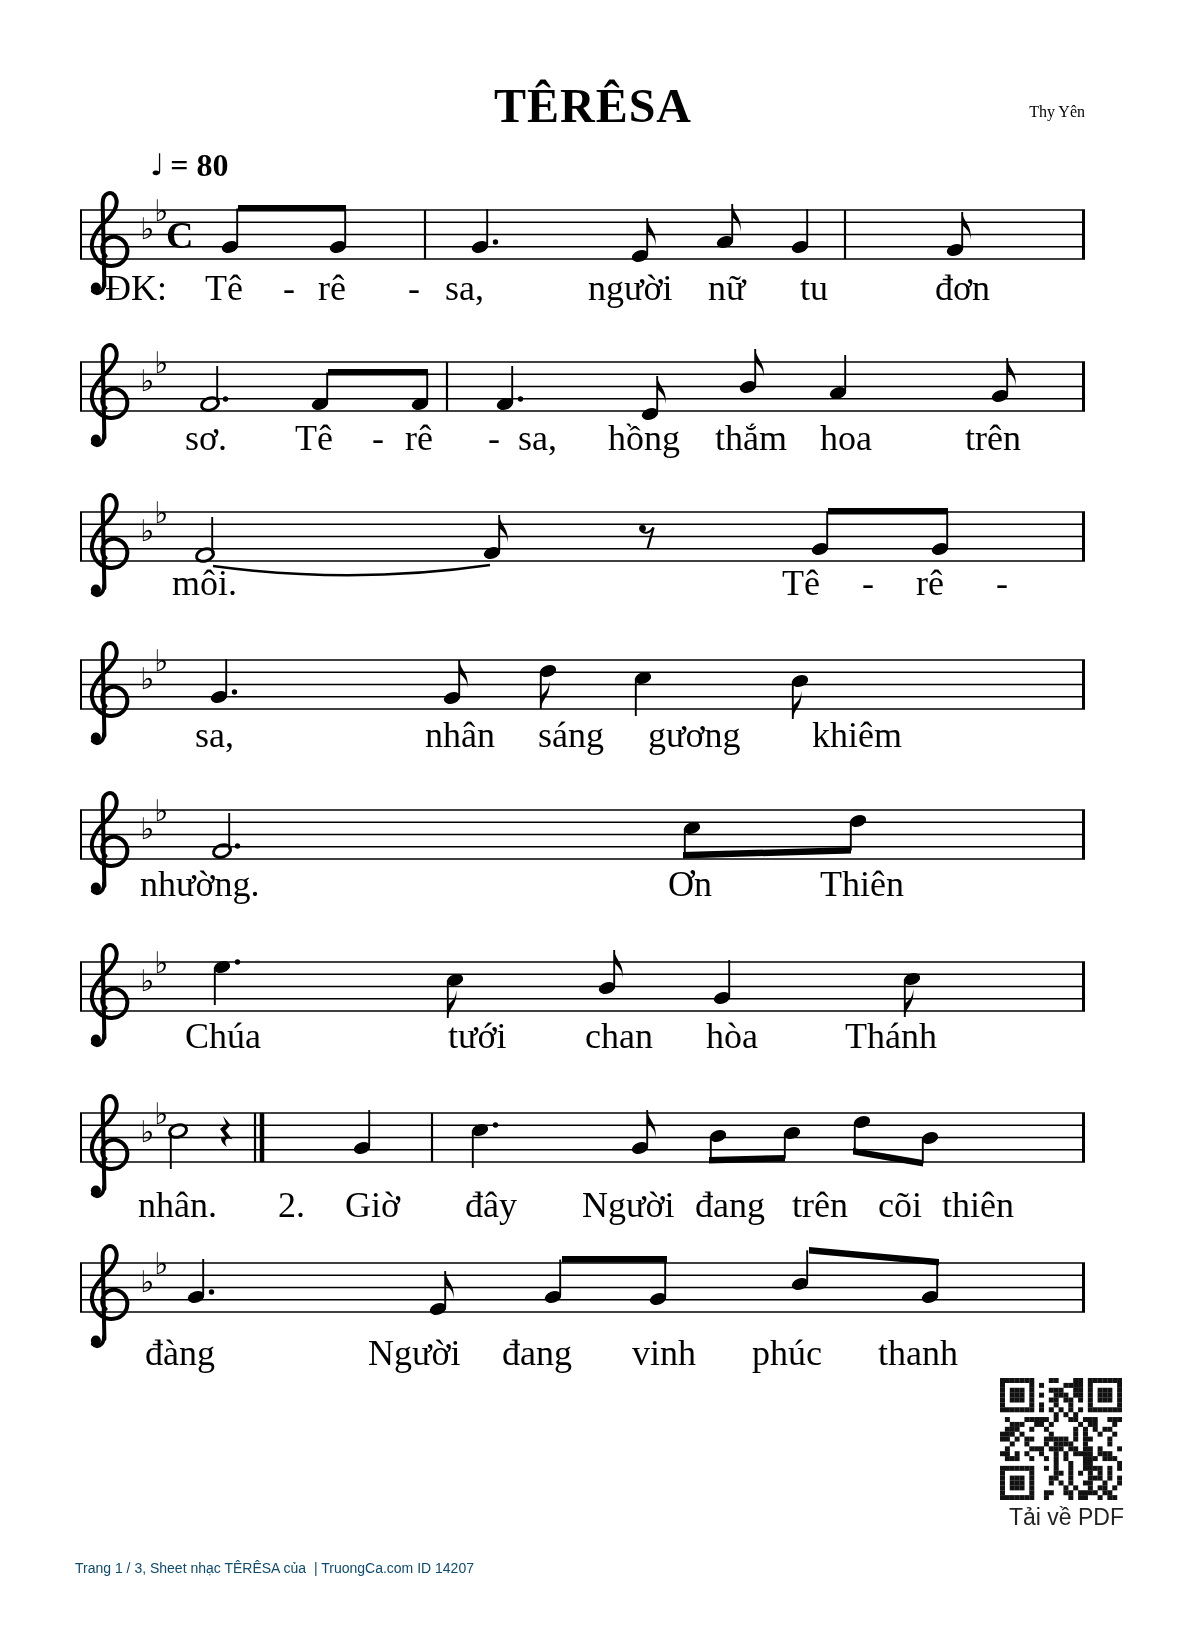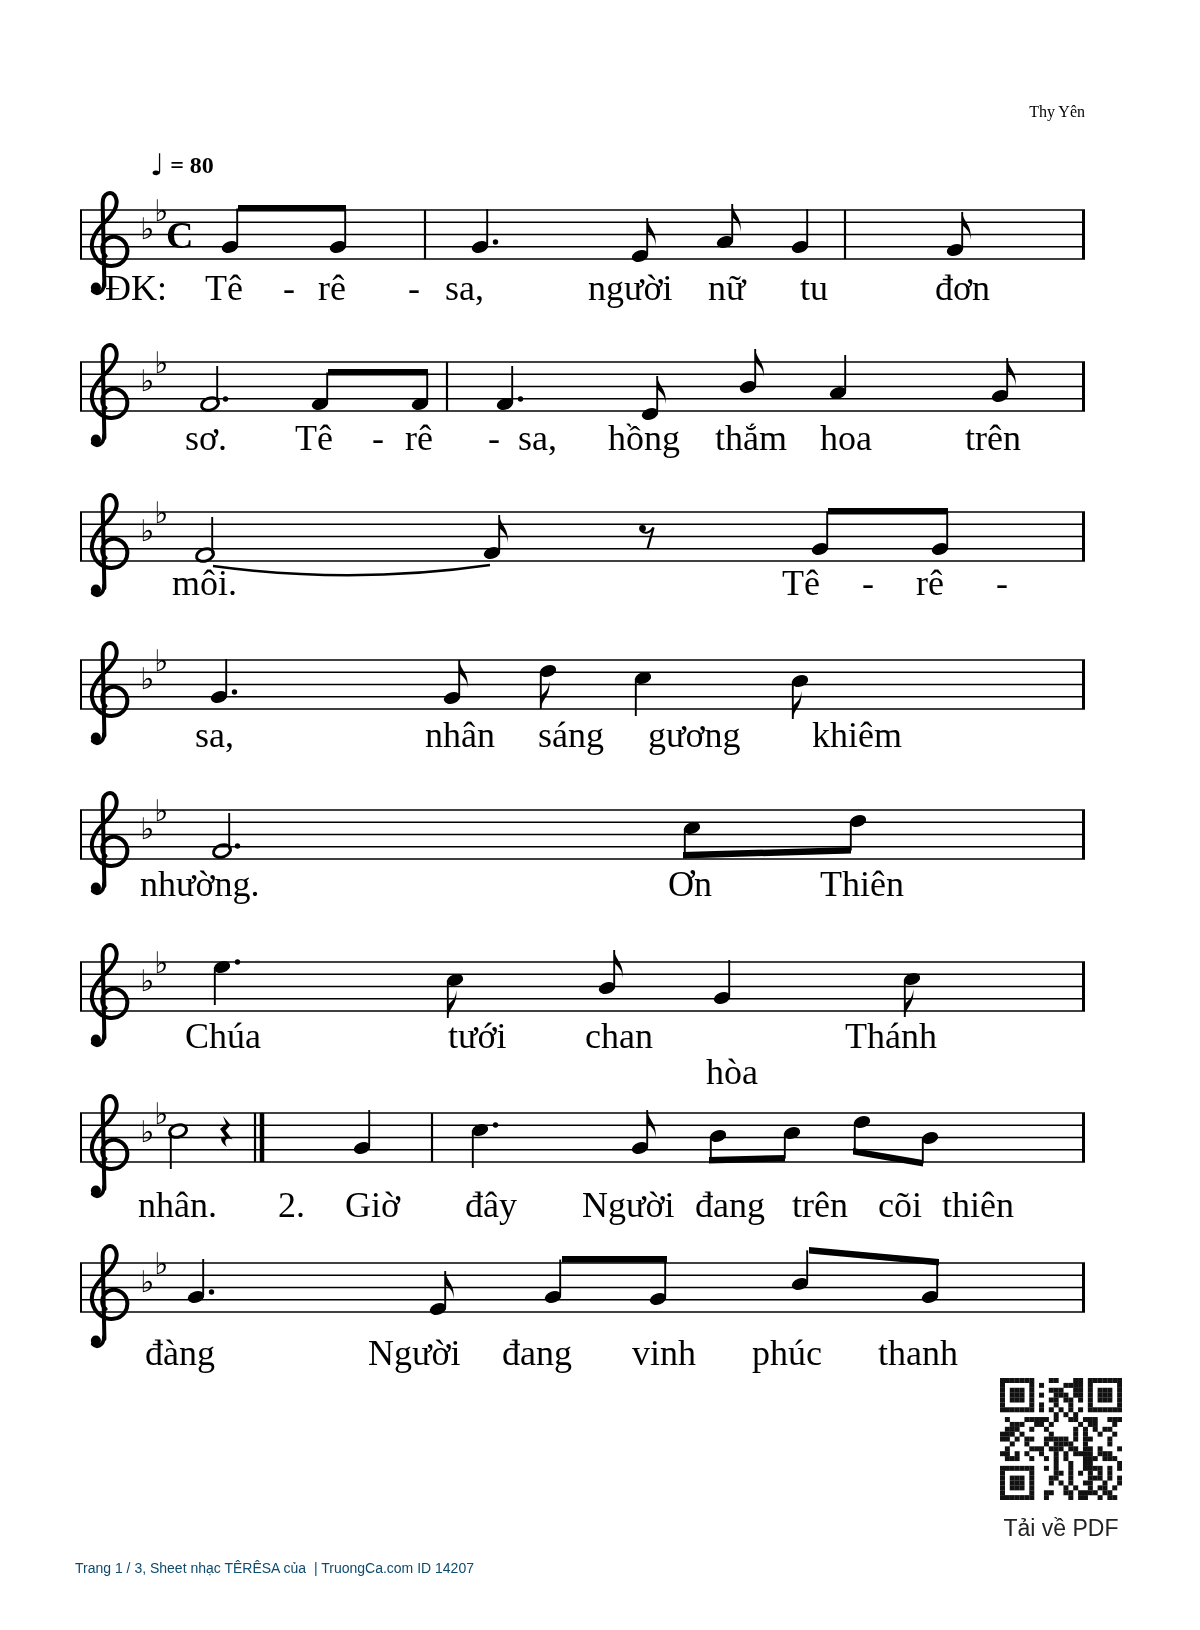--- a/index.html
+++ b/index.html
@@ -3,27 +3,27 @@
 <meta charset="utf-8">
 <style>
   html,body{margin:0;padding:0;background:#ffffff;}
   .page{position:relative;width:1200px;height:1630px;background:#ffffff;overflow:hidden;
         font-family:"Liberation Serif","DejaVu Serif",serif;color:#000;}
   .title{position:absolute;top:78px;left:0;width:1186px;text-align:center;
          font-size:48px;font-weight:bold;letter-spacing:1px;}
   .composer{position:absolute;top:103px;left:965px;width:120px;font-size:16px;text-align:right;}
   .tempo{position:absolute;top:148px;left:150px;height:36px;}
   .tempo .glyph{font-family:"DejaVu Sans",sans-serif;font-size:30px;line-height:34px;vertical-align:top;}
-  .tempo .val{font-size:24px;font-weight:bold;line-height:34px;margin-left:6px;vertical-align:top;}
+  .tempo .val{font-size:32px;font-weight:bold;line-height:34px;margin-left:6px;vertical-align:top;}
   #score-svg{position:absolute;left:0;top:0;width:1200px;height:1630px;}
   .lyrics-layer{position:absolute;left:0;top:0;width:1200px;height:1630px;pointer-events:none;}
   .syll{position:absolute;font-size:36px;white-space:nowrap;line-height:40px;}
   .qr-block{position:absolute;left:998px;top:1378px;width:126px;text-align:center;}
-  .qr-label{margin-top:11px;font-family:"Liberation Sans","DejaVu Sans",sans-serif;
-            font-size:23px;color:#222;}
+  .qr-label{margin-top:0;font-family:"Liberation Sans","DejaVu Sans",sans-serif;
+            font-size:23px;color:#222;text-align:right;}
   .footer{position:absolute;left:75px;top:1560px;font-family:"Liberation Sans","DejaVu Sans",sans-serif;
           font-size:14px;color:#0c4a6e;white-space:pre;}
 </style>
 </head>
 <body>
 
 <div class="page">
   <svg id="score-svg" viewBox="0 0 1200 1630">
       <g>
         <line x1="80" y1="210" x2="1085" y2="210" stroke="#000000" stroke-width="1.6"></line>
@@ -379,20 +379,21 @@
           <ellipse cx="800" cy="1284" rx="8.4" ry="5.7" transform="rotate(-20 800 1284)" fill="#000000" stroke="none" stroke-width="0"></ellipse>
           <line x1="807.2" y1="1282.5" x2="807.2" y2="1250.3338461538463" stroke="#000000" stroke-width="1.9"></line>
         </g>
         <g>
           <ellipse cx="930" cy="1297" rx="8.4" ry="5.7" transform="rotate(-20 930 1297)" fill="#000000" stroke="none" stroke-width="0"></ellipse>
           <line x1="937.2" y1="1295.5" x2="937.2" y2="1262.3338461538463" stroke="#000000" stroke-width="1.9"></line>
         </g>
       </g>
     </svg>
 
+  <div class="title">TÊRÊSA</div>
   <div class="composer">Thy Yên</div>
 
   <div class="tempo">
     <span class="glyph">♩</span><span class="val">= 80</span>
   </div>
 
   <div class="lyrics-layer" id="lyrics-layer">
       <span class="syll" style="left: 105px; top: 268px;">ĐK:</span>
       <span class="syll" style="left: 205px; top: 268px;">Tê</span>
       <span class="syll" style="left: 283px; top: 268px;">-</span>
@@ -422,21 +423,21 @@
       <span class="syll" style="left: 425px; top: 715px;">nhân</span>
       <span class="syll" style="left: 538px; top: 715px;">sáng</span>
       <span class="syll" style="left: 648px; top: 715px;">gương</span>
       <span class="syll" style="left: 812px; top: 715px;">khiêm</span>
       <span class="syll" style="left: 140px; top: 864px;">nhường.</span>
       <span class="syll" style="left: 668px; top: 864px;">Ơn</span>
       <span class="syll" style="left: 820px; top: 864px;">Thiên</span>
       <span class="syll" style="left: 185px; top: 1016px;">Chúa</span>
       <span class="syll" style="left: 448px; top: 1016px;">tưới</span>
       <span class="syll" style="left: 585px; top: 1016px;">chan</span>
-      <span class="syll" style="left: 706px; top: 1016px; margin-top: 36px;">hòa</span>
+      <span class="syll" style="left: 706px; top: 1016px;">hòa</span>
       <span class="syll" style="left: 845px; top: 1016px;">Thánh</span>
       <span class="syll" style="left: 138px; top: 1185px;">nhân.</span>
       <span class="syll" style="left: 278px; top: 1185px;">2.</span>
       <span class="syll" style="left: 345px; top: 1185px;">Giờ</span>
       <span class="syll" style="left: 465px; top: 1185px;">đây</span>
       <span class="syll" style="left: 582px; top: 1185px;">Người</span>
       <span class="syll" style="left: 695px; top: 1185px;">đang</span>
       <span class="syll" style="left: 792px; top: 1185px;">trên</span>
       <span class="syll" style="left: 878px; top: 1185px;">cõi</span>
       <span class="syll" style="left: 942px; top: 1185px;">thiên</span>

